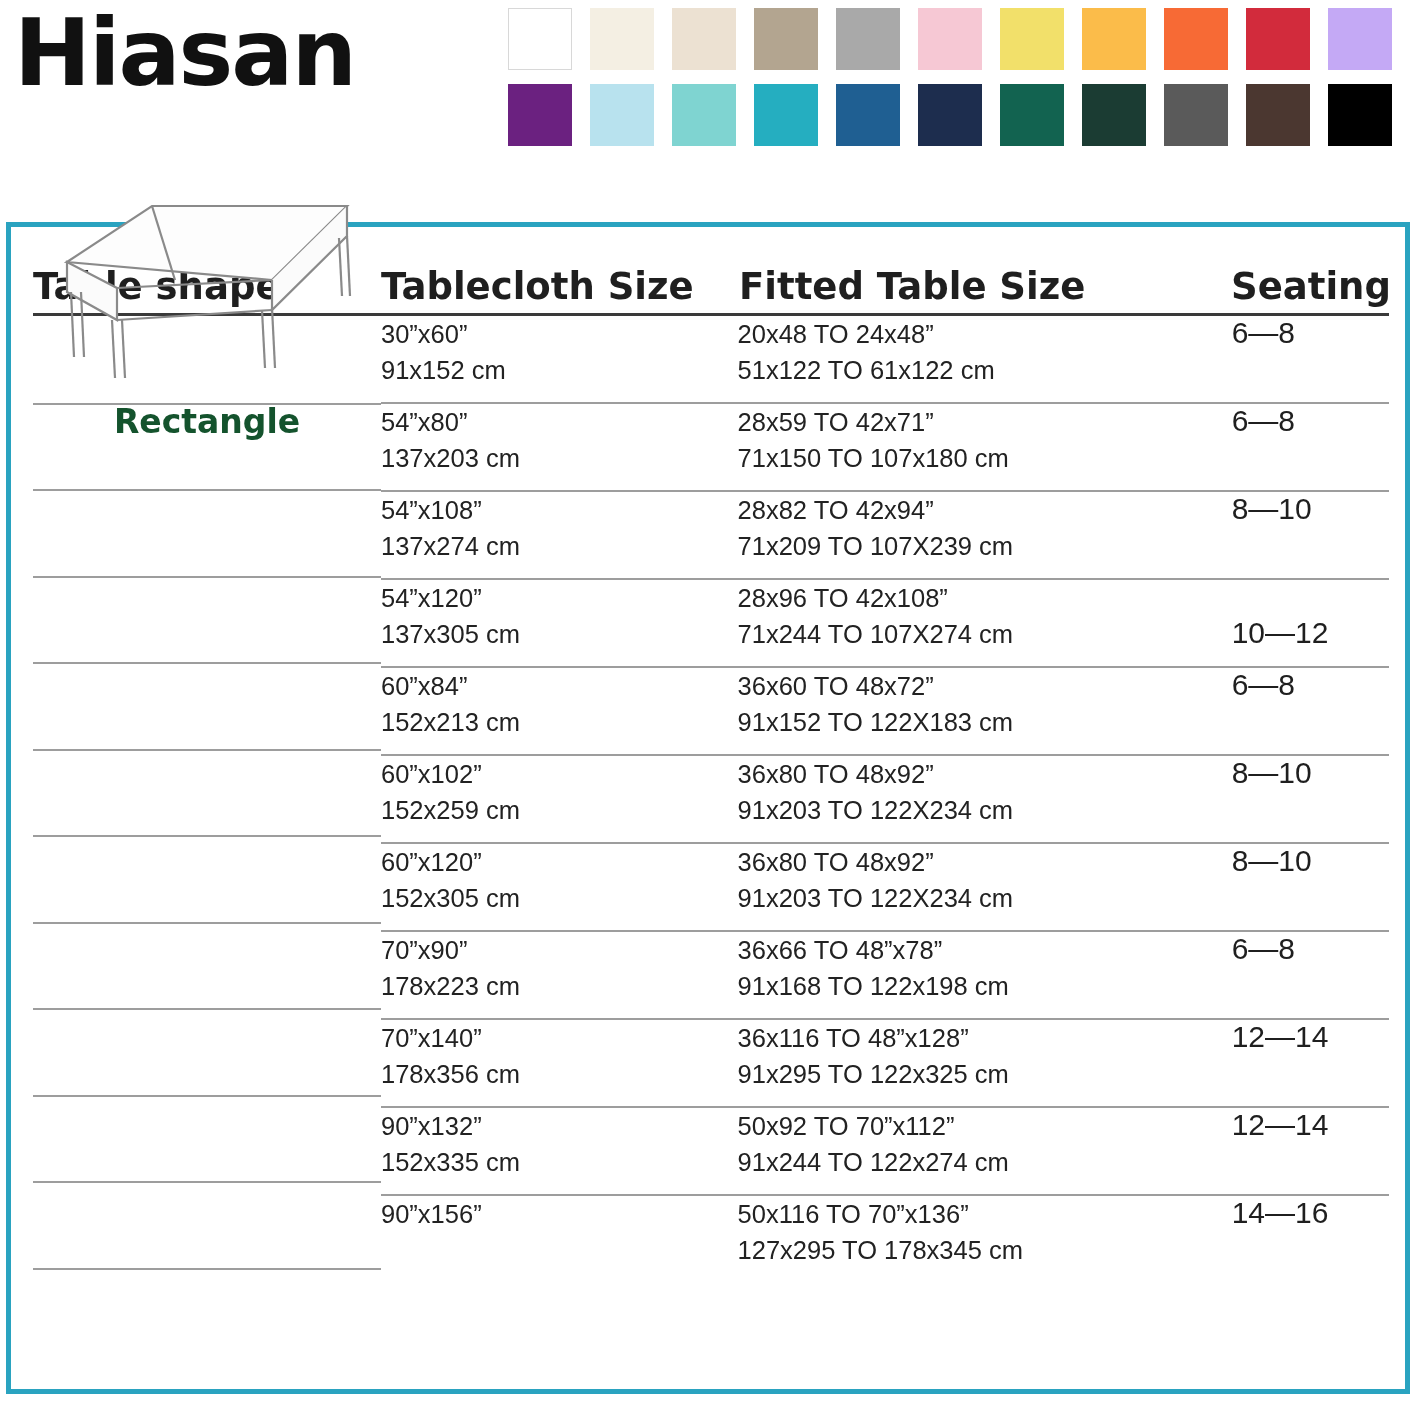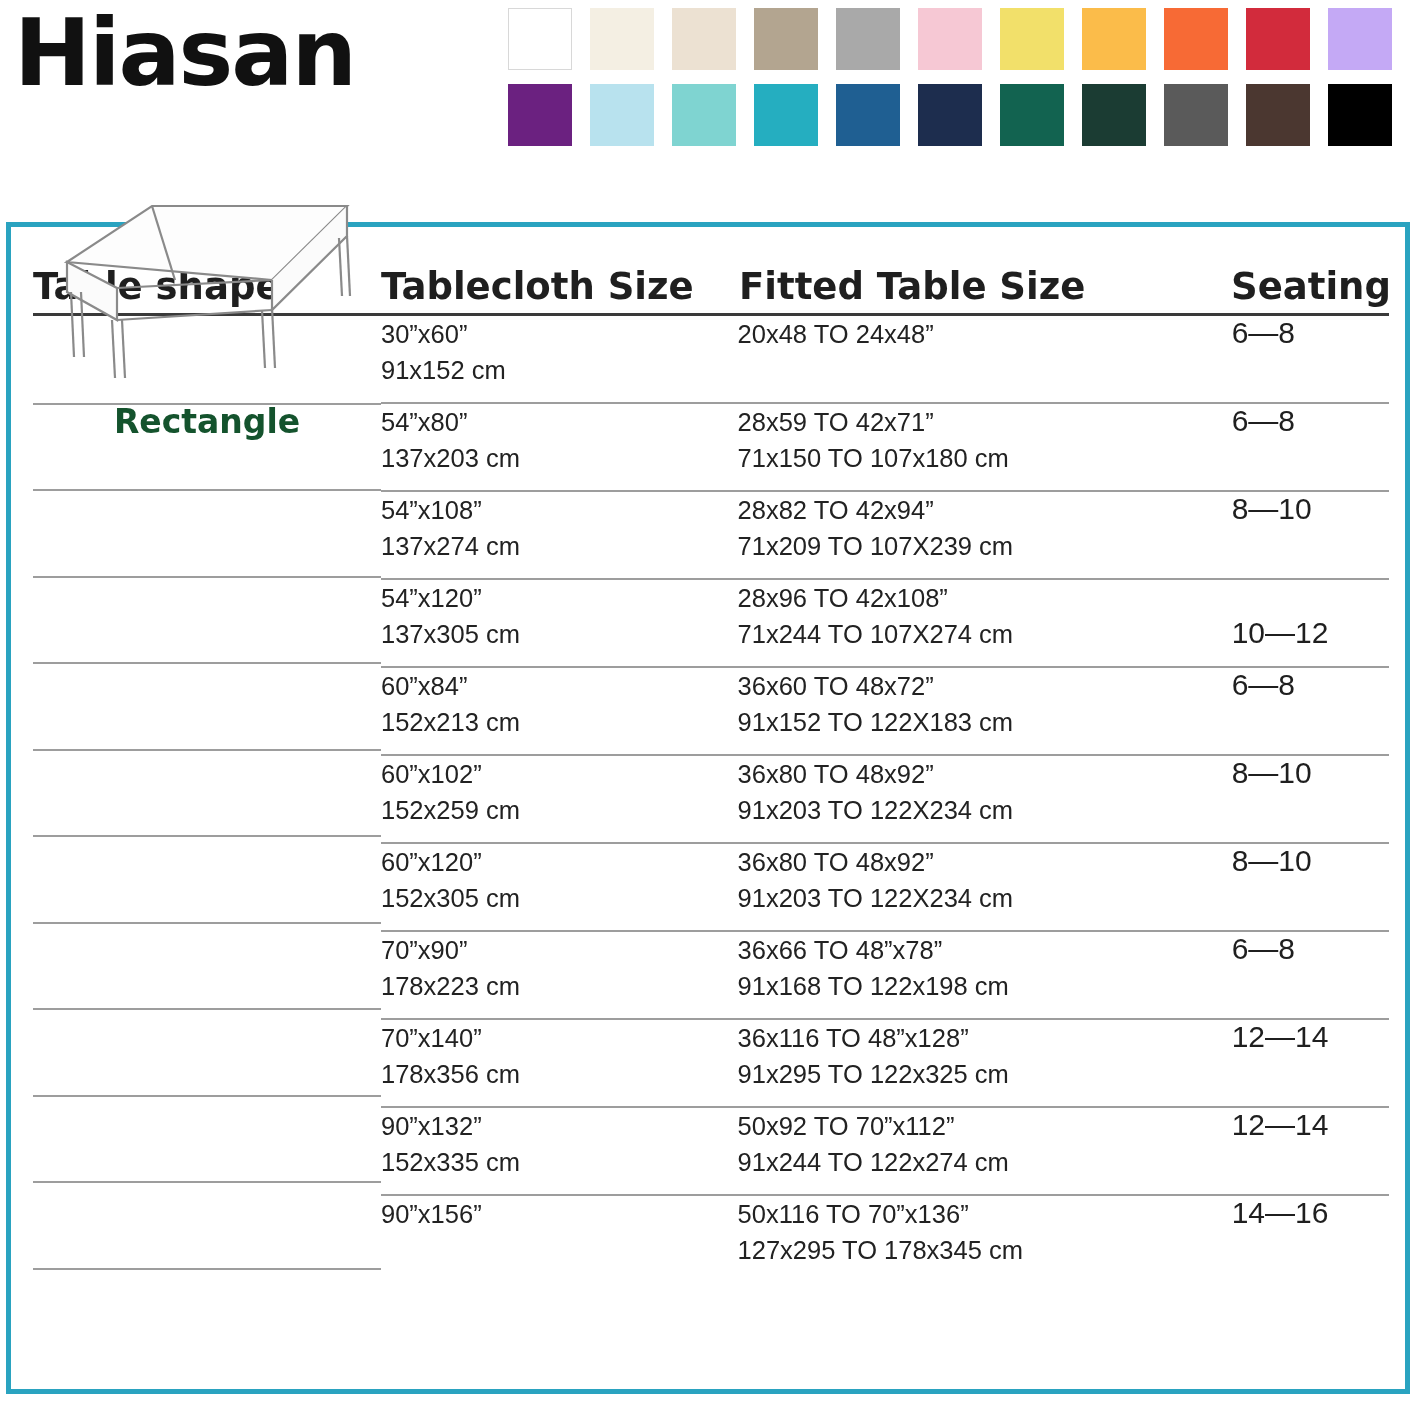--- a/index.html
+++ b/index.html
@@ -235,20 +235,21 @@
       </div>
 
       <div class="rows-area">
           <div class="row">
             <div class="cell cell-cloth">
               <span class="l1">30”x60”</span>
               <span class="l2">91x152 cm</span>
             </div>
             <div class="cell cell-fitted">
               <span class="l1">20x48 TO 24x48”</span>
+              <span class="l2">51x122 TO 61x122  cm</span>
             </div>
             <div class="cell-seat cell-seat-w" style="width: 158px;">6—8</div>
           </div>
           <div class="row">
             <div class="cell cell-cloth">
               <span class="l1">54”x80”</span>
               <span class="l2">137x203 cm</span>
             </div>
             <div class="cell cell-fitted">
               <span class="l1">28x59 TO 42x71”</span>

